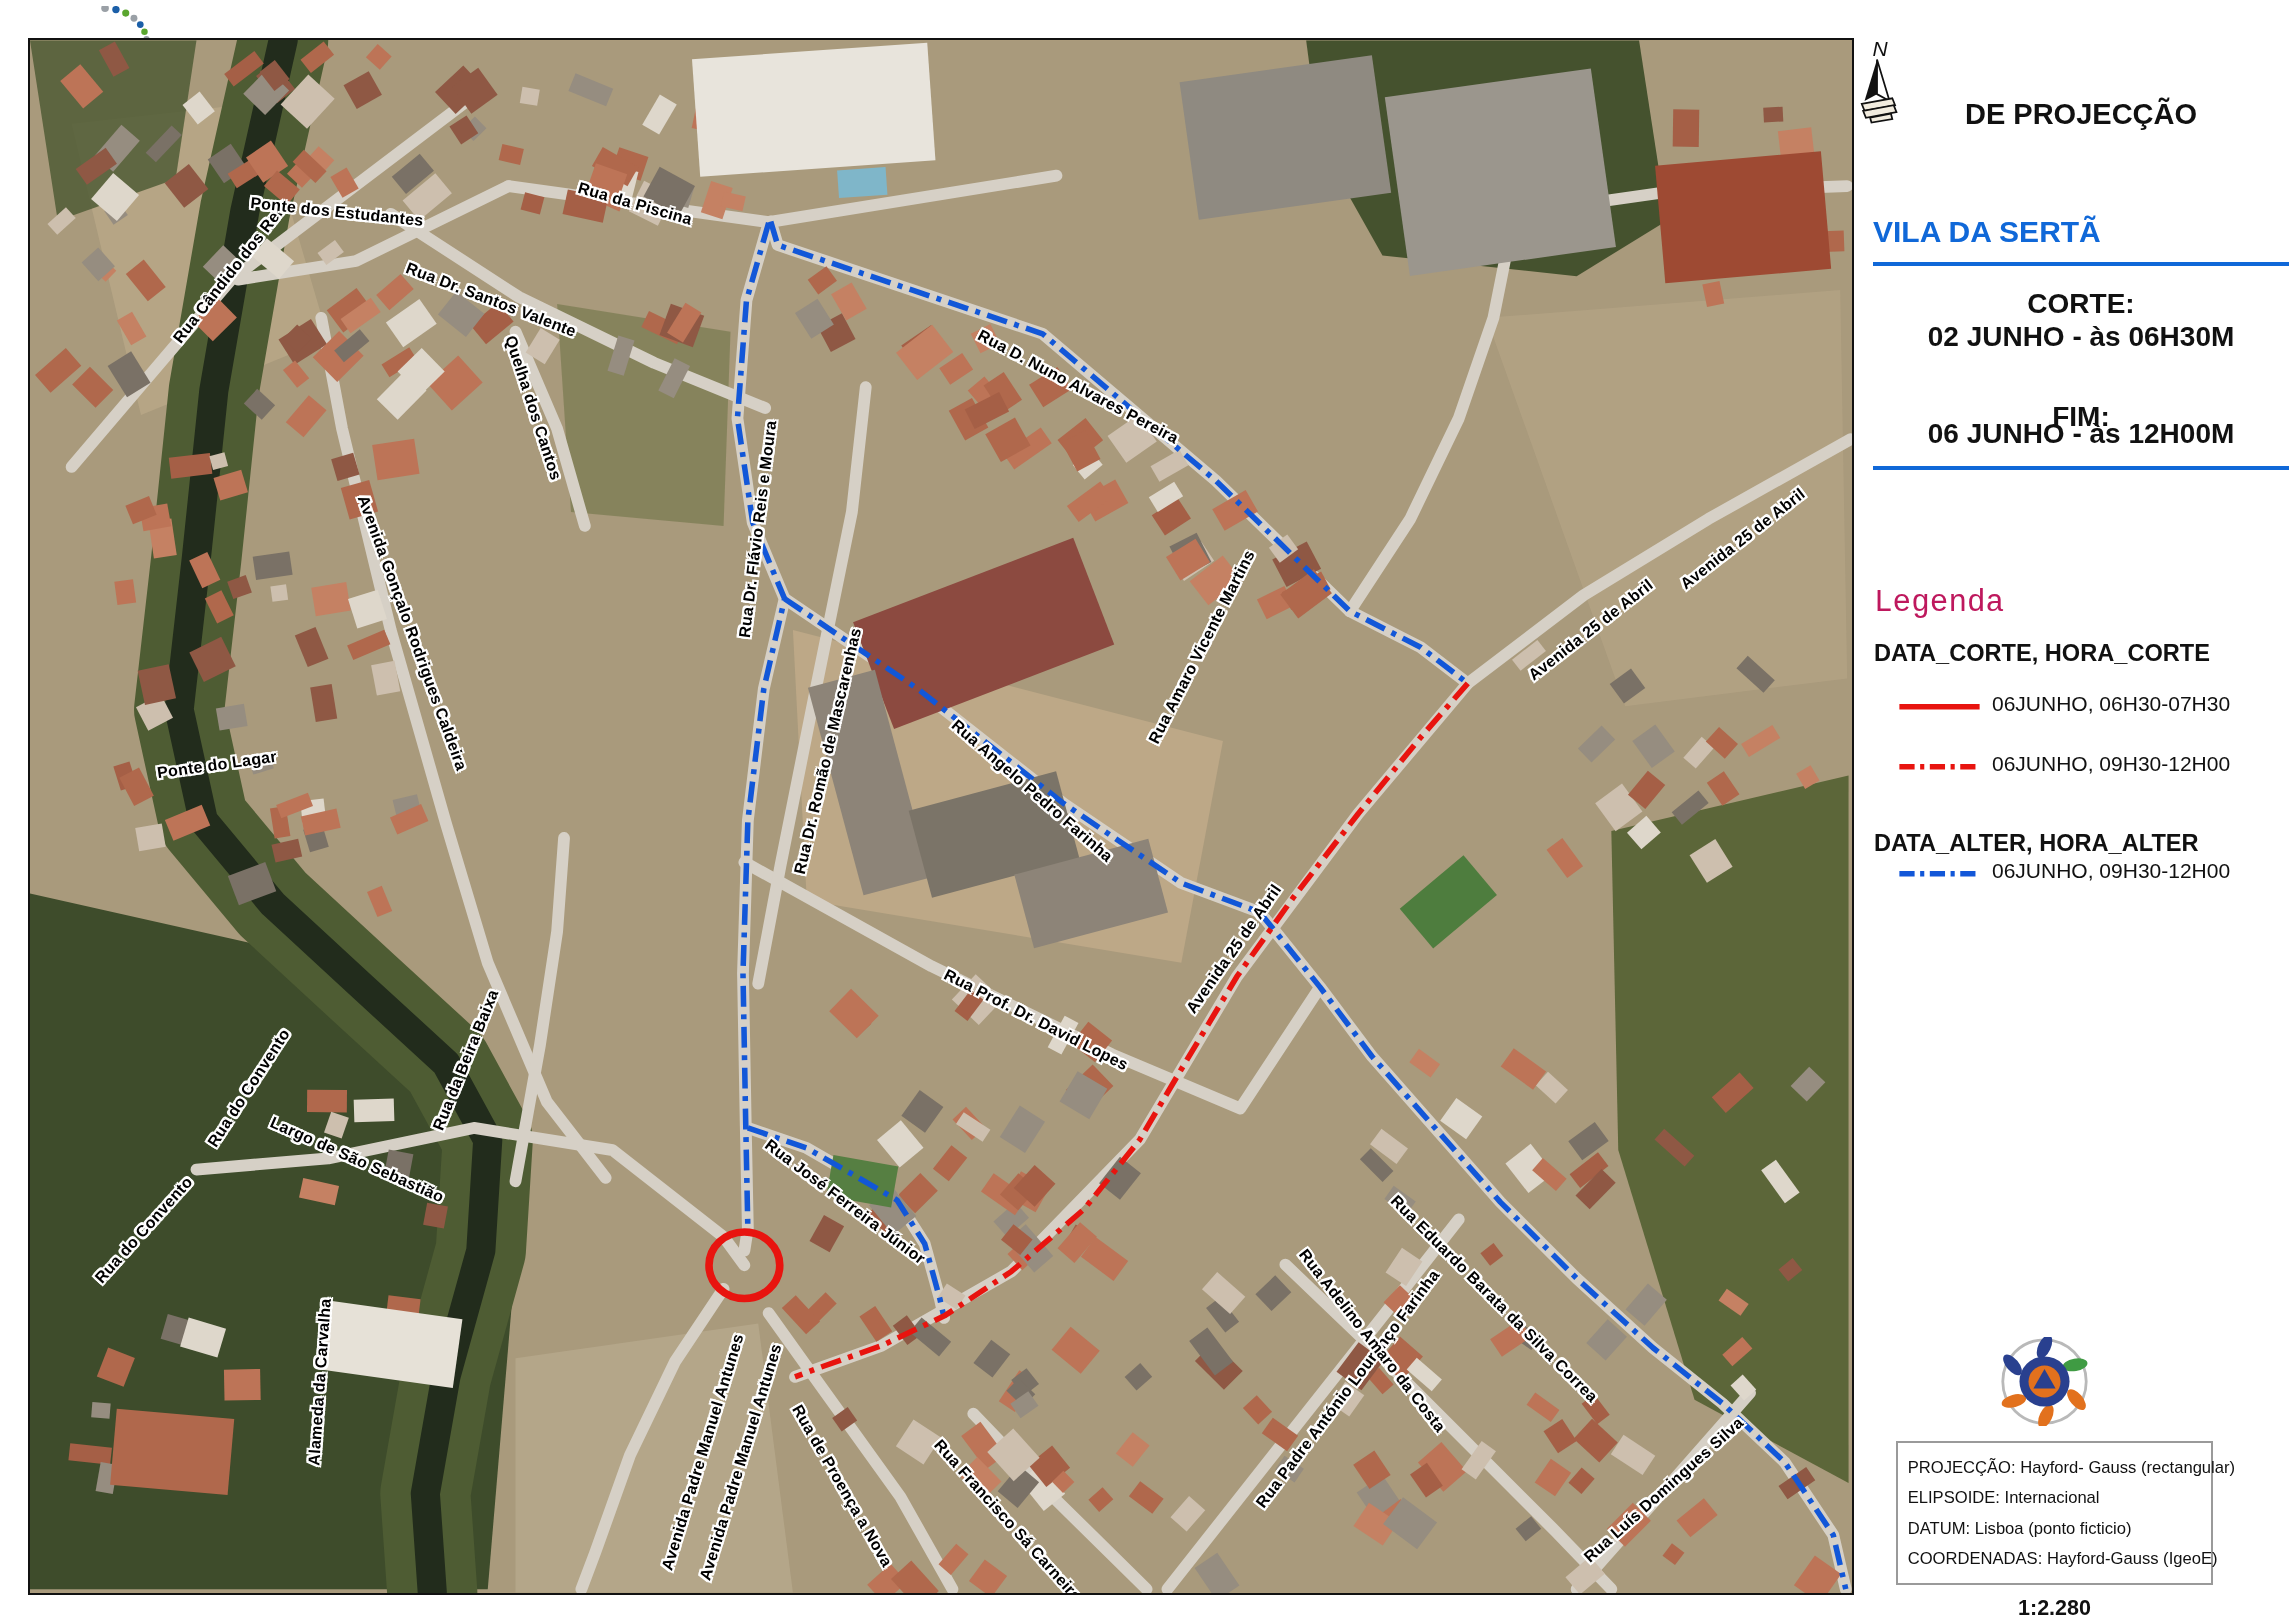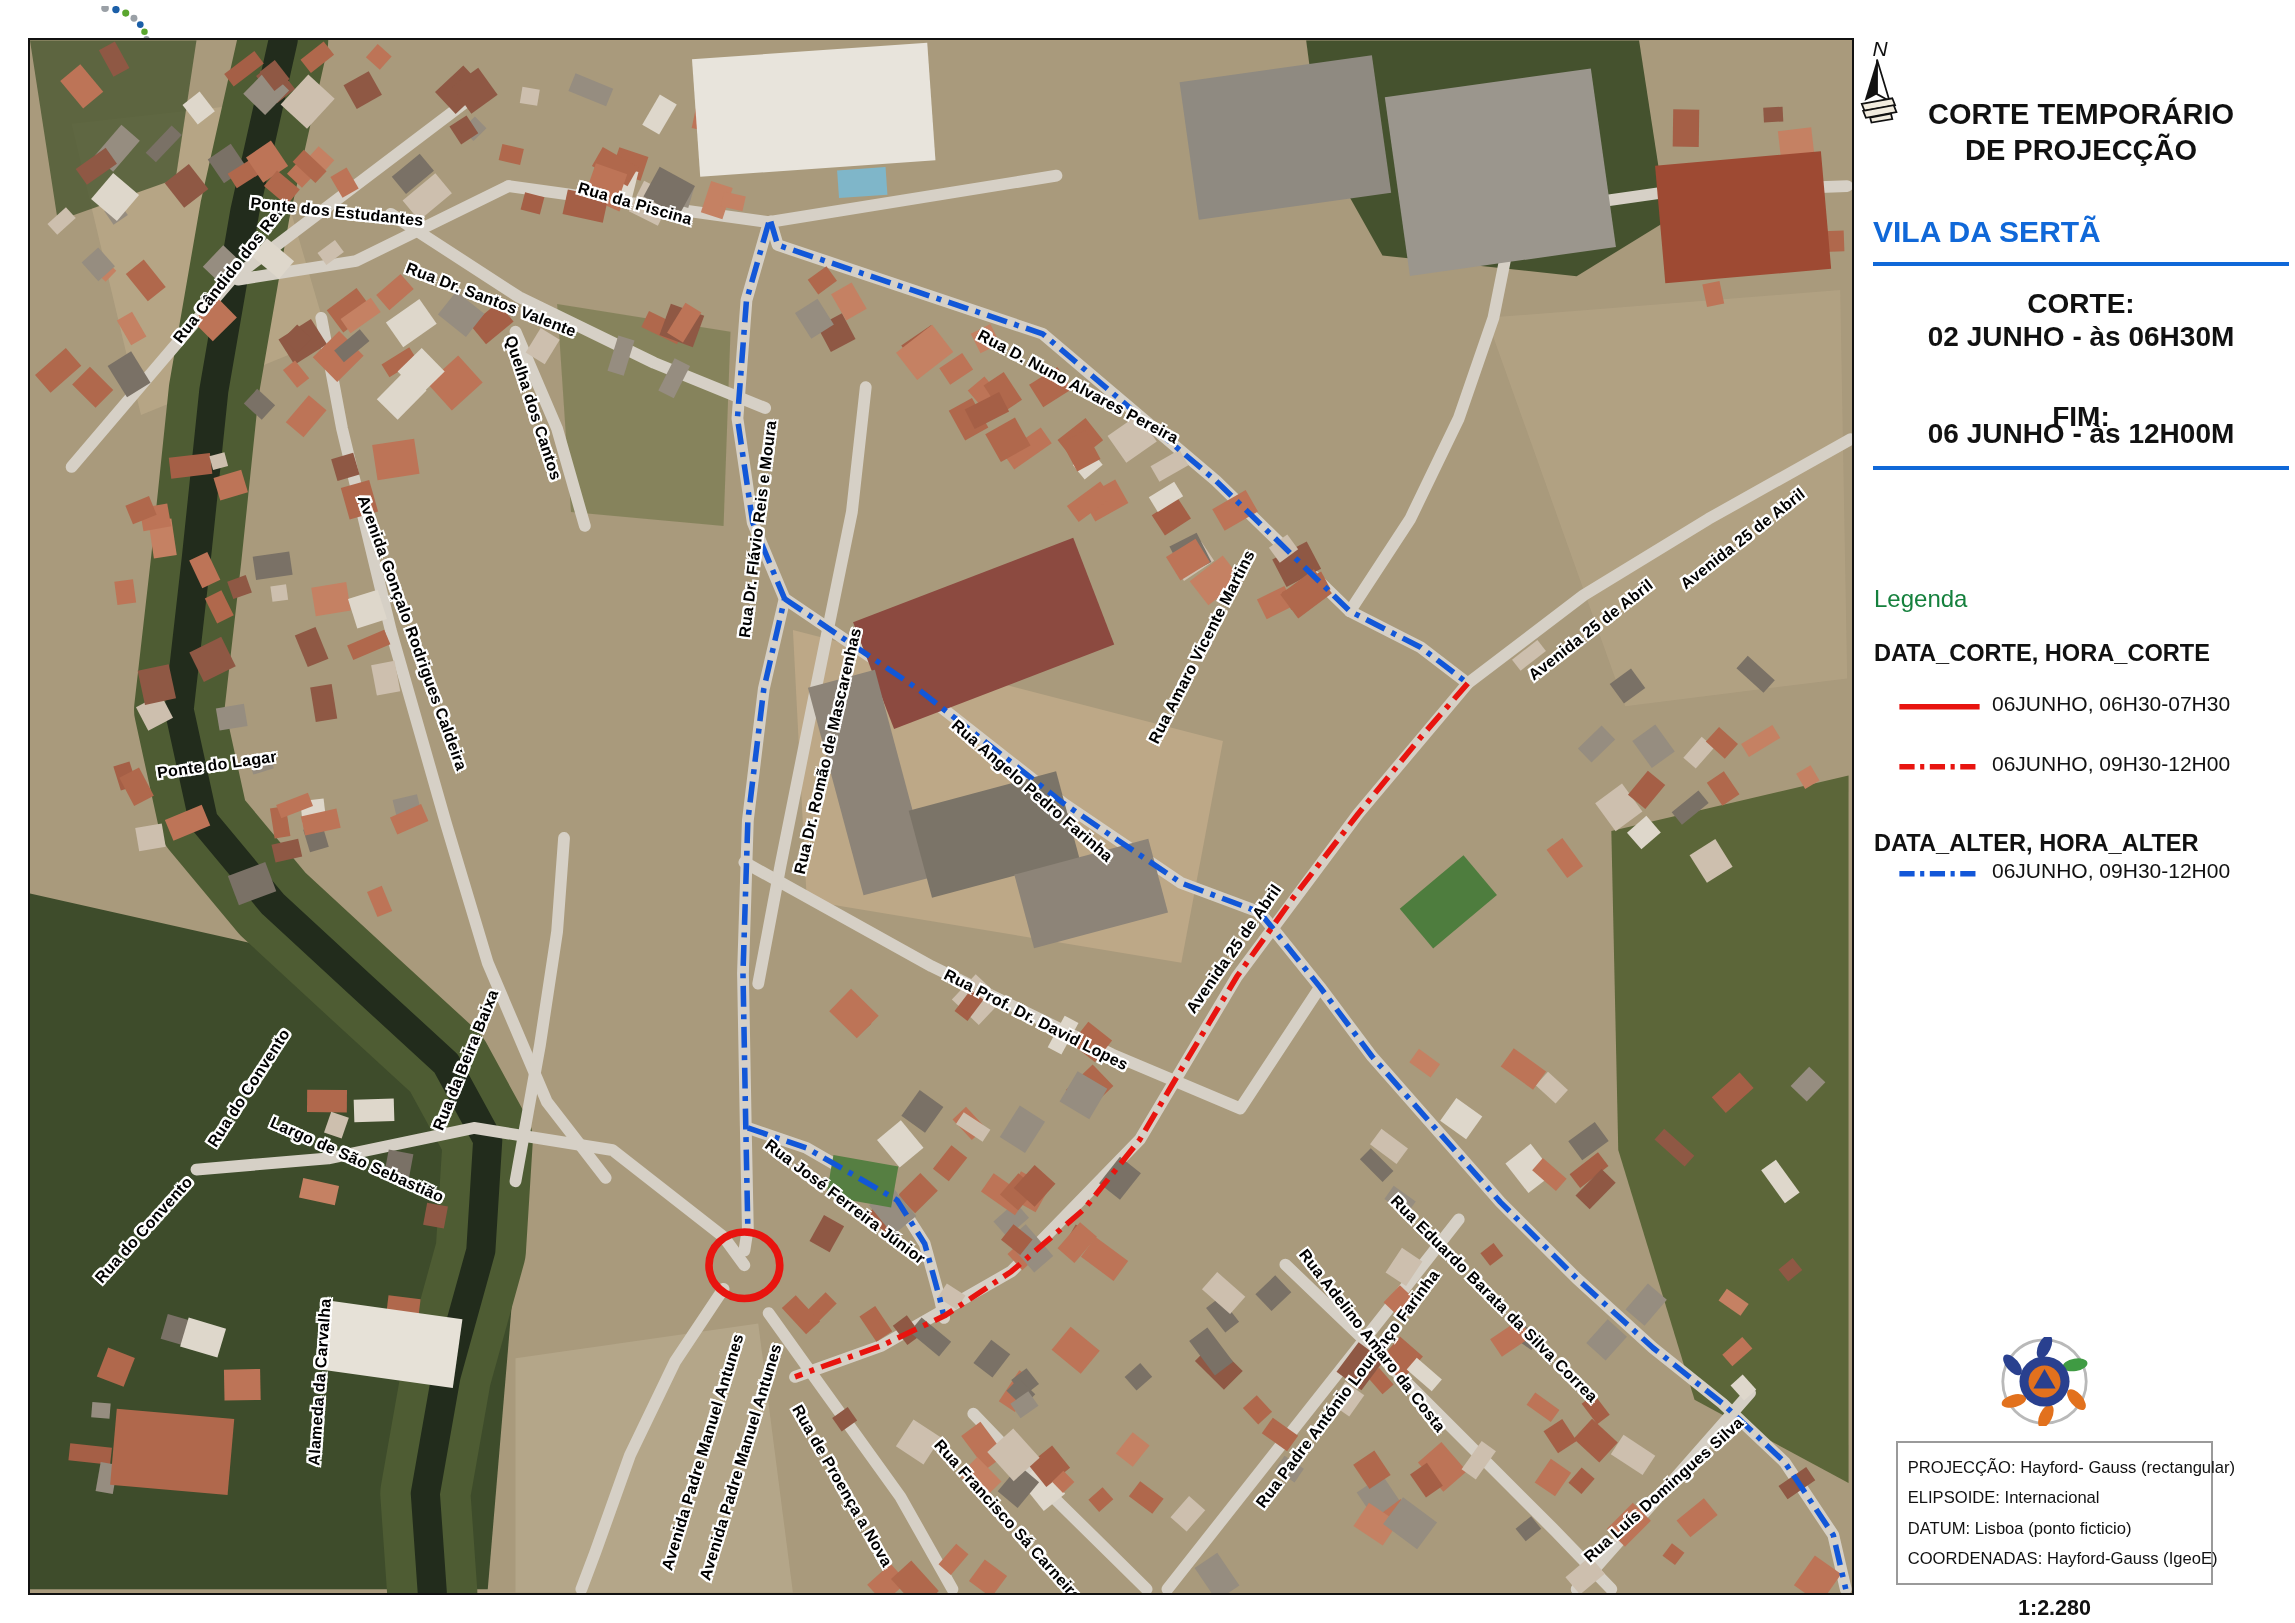--- a/index.html
+++ b/index.html
@@ -22,21 +22,21 @@
   
   .north{position:absolute;left:1856px;top:40px;width:49px;height:83px;}
   .north-n{position:absolute;left:16.6px;top:-2.8px;font-size:21px;color:#111;font-style:italic;}
   .p-title{position:absolute;left:1873px;top:96px;width:416px;text-align:center;
            font-size:29px;font-weight:bold;color:#111;line-height:36px;}
   .p-subtitle{position:absolute;left:1873px;top:215px;width:416px;text-align:left;
            font-size:30px;font-weight:bold;color:#1068d8;}
   .rule{position:absolute;left:1873px;width:416px;height:3.5px;background:#1068d8;}
   .p-line{position:absolute;left:1873px;width:416px;text-align:center;font-weight:bold;color:#111;}
   .fs40{font-size:28px;}
-  .leg-h1{position:absolute;left:1874px;font-size:24px;color:#15803d;}
+  .leg-h1{position:absolute;left:1874px;font-size:31px;color:#be185d;font-family:Liberation Mono, monospace;}
   .leg-h2{position:absolute;left:1874px;font-size:23.6px;font-weight:bold;color:#111;}
   .leg-swatch{position:absolute;left:1898px;width:83px;height:9.7px;}
   .leg-label{position:absolute;left:1992px;font-size:21px;color:#111;}
   .proj-box{position:absolute;left:1896px;top:1441px;width:317px;height:144px;border:2.1px solid #9a9a9a;
             box-sizing:border-box;padding:9.7px 9.7px;}
   .proj-line{font-size:16.6px;color:#111;line-height:30.5px;white-space:nowrap;}
   .p-scale{position:absolute;left:1896px;top:1596px;width:317px;text-align:center;
            font-size:21.5px;font-weight:bold;color:#111;}
   .cp-logo{position:absolute;left:2000px;top:1337px;width:89px;height:89px;}
 </style>
@@ -496,21 +496,20 @@
       <polygon points="30,2 30,52 48,62" fill="#fff" stroke="#111" stroke-width="2.5"></polygon>
       <g stroke="#111" stroke-width="2.5" fill="#f2ecdf">
         <polygon points="8,66 52,58 56,68 12,76"></polygon>
         <polygon points="10,76 54,68 58,78 14,86"></polygon>
         <polygon points="20,86 50,80 52,88 22,93"></polygon>
       </g>
     </svg>
   </div>
 
   <div class="p-title">
-    <div>CORTE TEMPORÁRIO</div>
     <div>DE PROJECÇÃO</div>
   </div>
   <div class="p-subtitle">VILA DA SERTÃ</div>
   <div class="rule" style="top:262px"></div>
 
   <div class="p-line fs40" style="top:288px">CORTE:</div>
   <div class="p-line fs40" style="top:321px">02 JUNHO - às 06H30M</div>
   <div class="p-line fs40" style="top:401px">FIM:</div>
   <div class="p-line fs40" style="top:418px">06 JUNHO - às 12H00M</div>
   <div class="rule" style="top:466px"></div>

